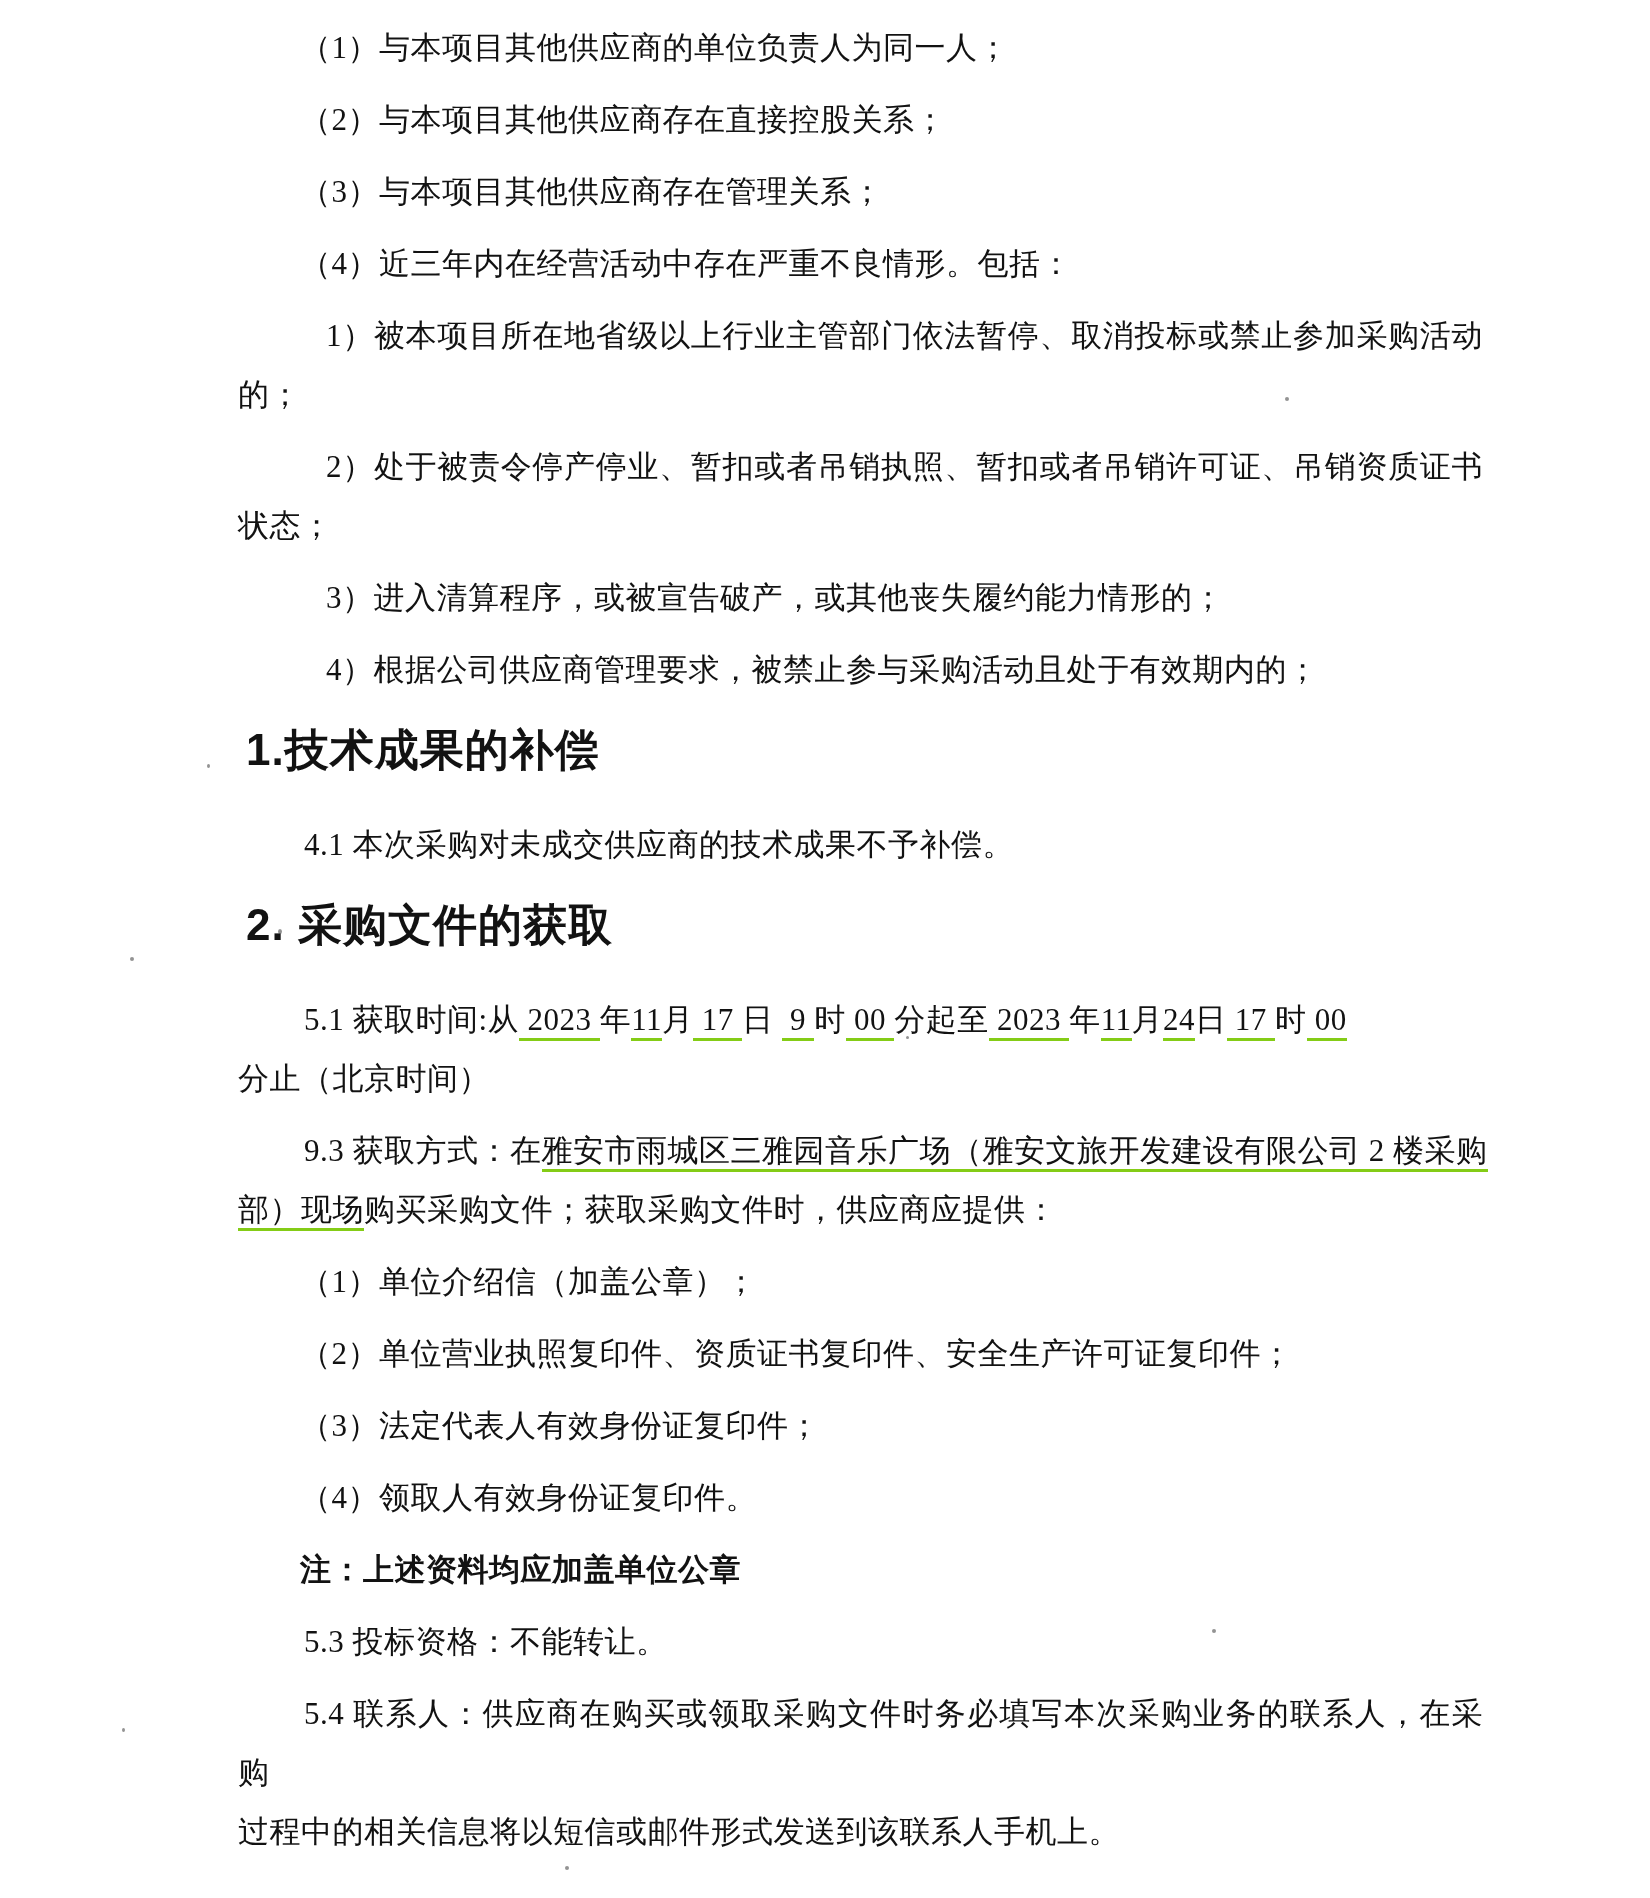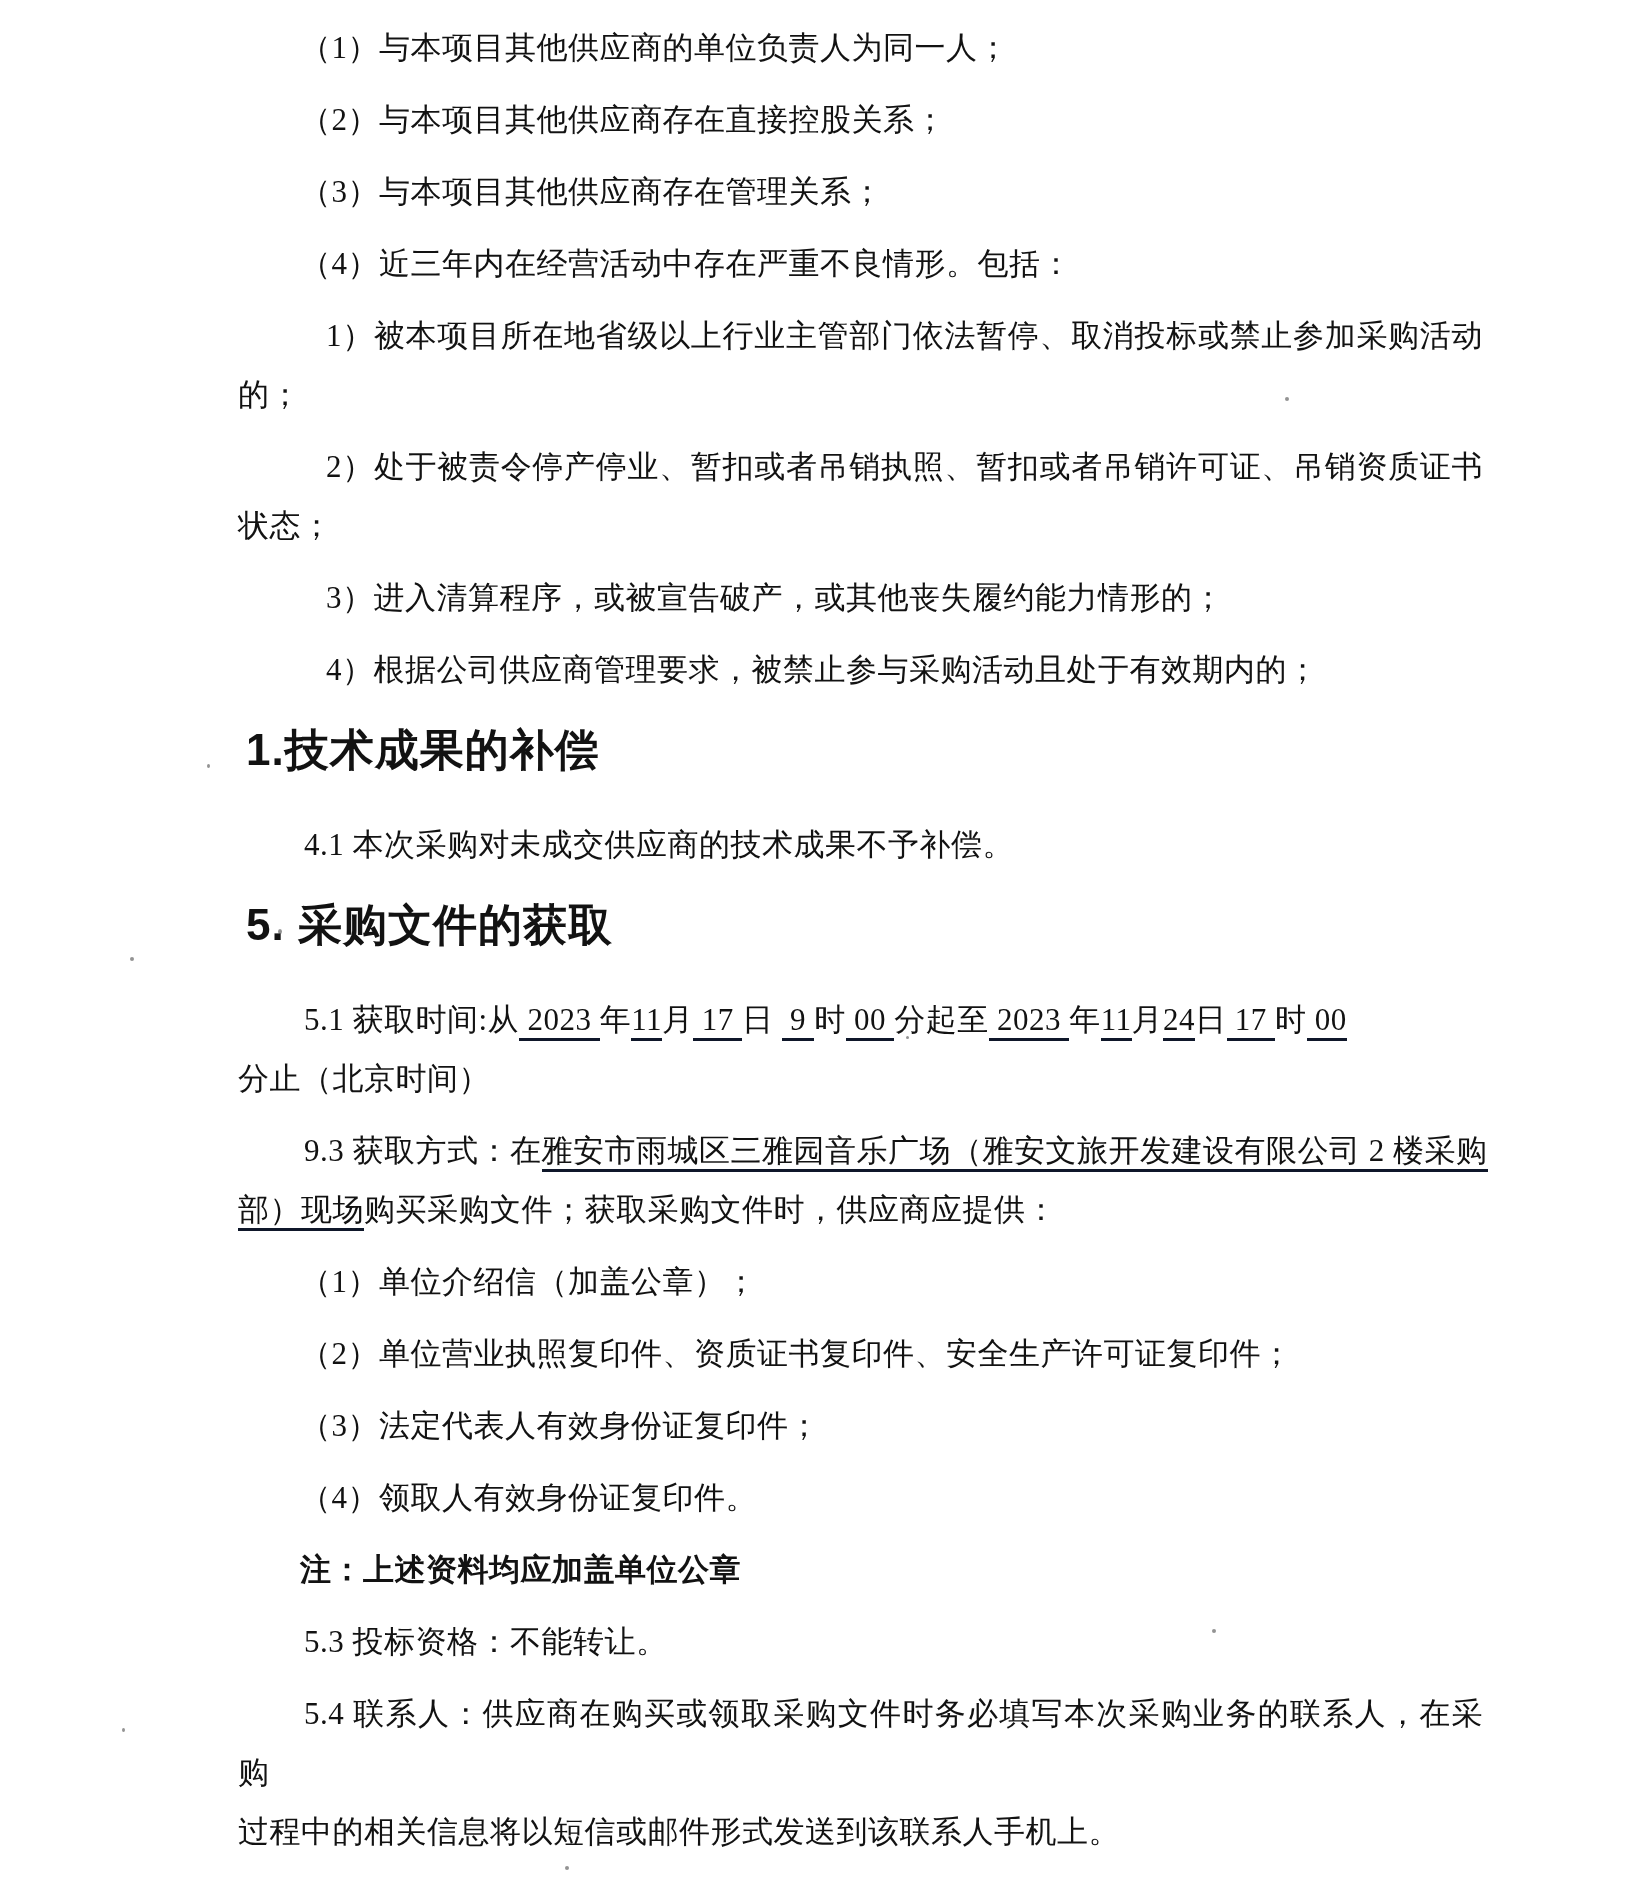--- a/index.html
+++ b/index.html
@@ -39,21 +39,21 @@
     line-height: 50px;
     margin: 26px 0 40px 8px;
     text-align: left;
     letter-spacing: 1px;
   }
   .note-bold {
     font-family: "Liberation Sans", "DejaVu Sans", sans-serif;
     font-weight: bold;
   }
   .blank {
-    border-bottom: 3px solid #0f172a;
+    border-bottom: 3px solid #84cc16;
     padding-bottom: 1px;
   }
   
   .speck {
     position: absolute;
     background: #3a3a3a;
     border-radius: 50%;
     opacity: 0.55;
   }
 </style>
@@ -82,21 +82,21 @@
 
   <div class="para indent-sub">3）进入清算程序，或被宣告破产，或其他丧失履约能力情形的；</div>
 
   <div class="para indent-sub">4）根据公司供应商管理要求，被禁止参与采购活动且处于有效期内的；</div>
 
 
   <div class="heading">1.技术成果的补偿</div>
 
   <div class="para indent-clause">4.1 本次采购对未成交供应商的技术成果不予补偿。</div>
 
-  <div class="heading">5. 采购文件的获取</div>
+  <div class="heading">2. 采购文件的获取</div>
 
   <div class="para">
     <span class="line indent-clause nowrap"><span>5.1 获取时间:从</span><span class="blank">&nbsp;2023&nbsp;</span><span>年</span><span class="blank">11</span><span>月</span><span class="blank">&nbsp;17&nbsp;</span><span>日</span><span>&nbsp;</span><span class="blank">&nbsp;9&nbsp;</span><span>时</span><span class="blank">&nbsp;00&nbsp;</span><span>分起至</span><span class="blank">&nbsp;2023&nbsp;</span><span>年</span><span class="blank">11</span><span>月</span><span class="blank">24</span><span>日</span><span class="blank">&nbsp;17&nbsp;</span><span>时</span><span class="blank">&nbsp;00</span></span>
     <span class="line">分止（北京时间）</span>
   </div>
 
   <div class="para">
     <span class="line indent-clause nowrap"><span>9.3 获取方式：在</span><span class="blank">雅安市雨城区三雅园音乐广场（雅安文旅开发建设有限公司 2 楼采购</span></span>
     <span class="line"><span class="blank">部）现场</span><span>购买采购文件；获取采购文件时，供应商应提供：</span></span>
   </div>

